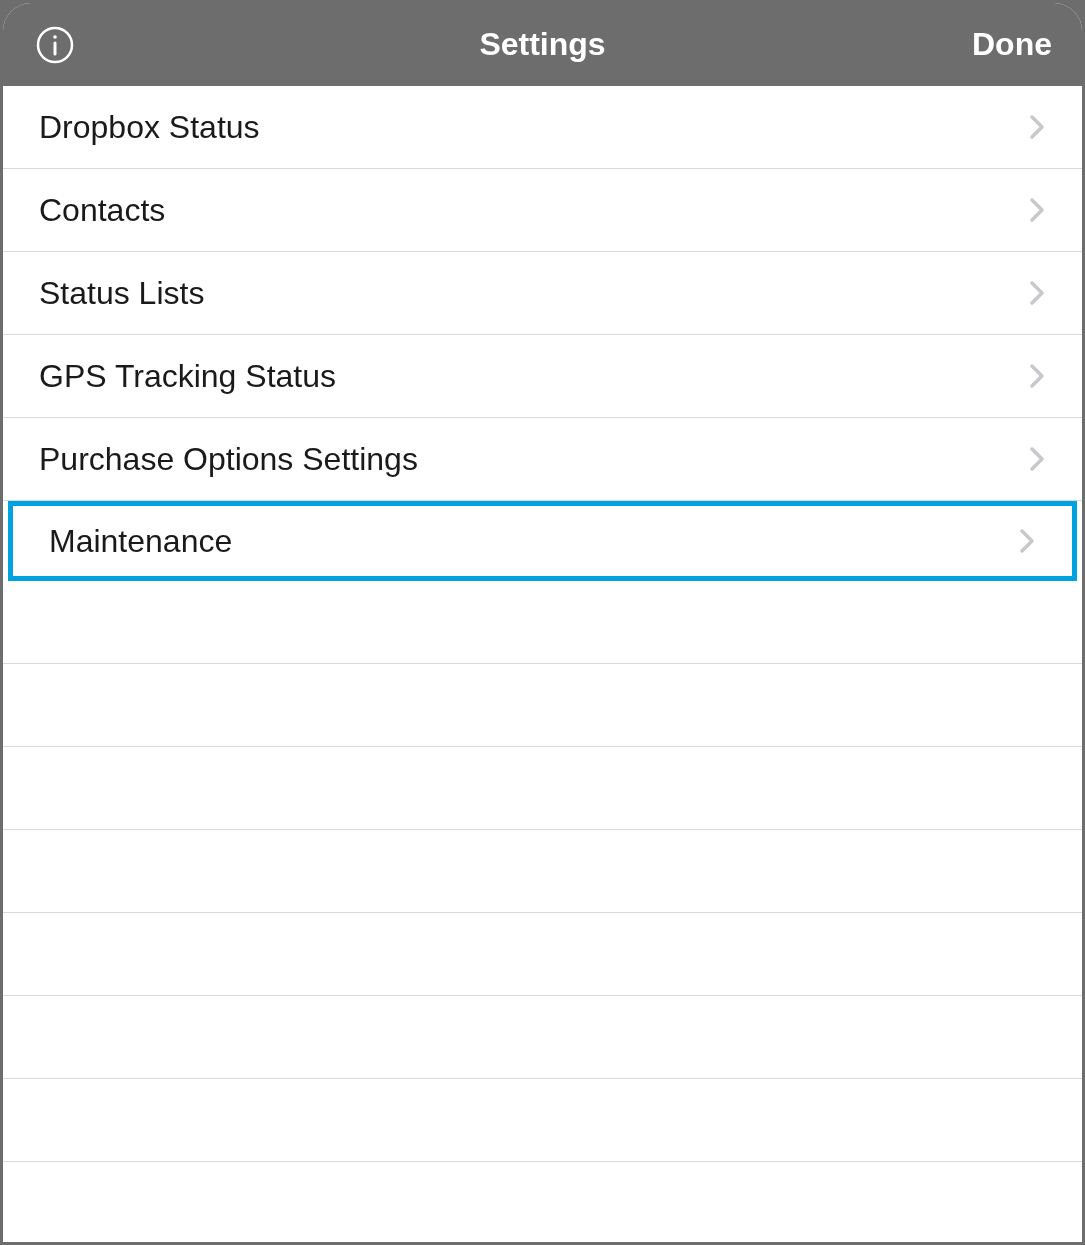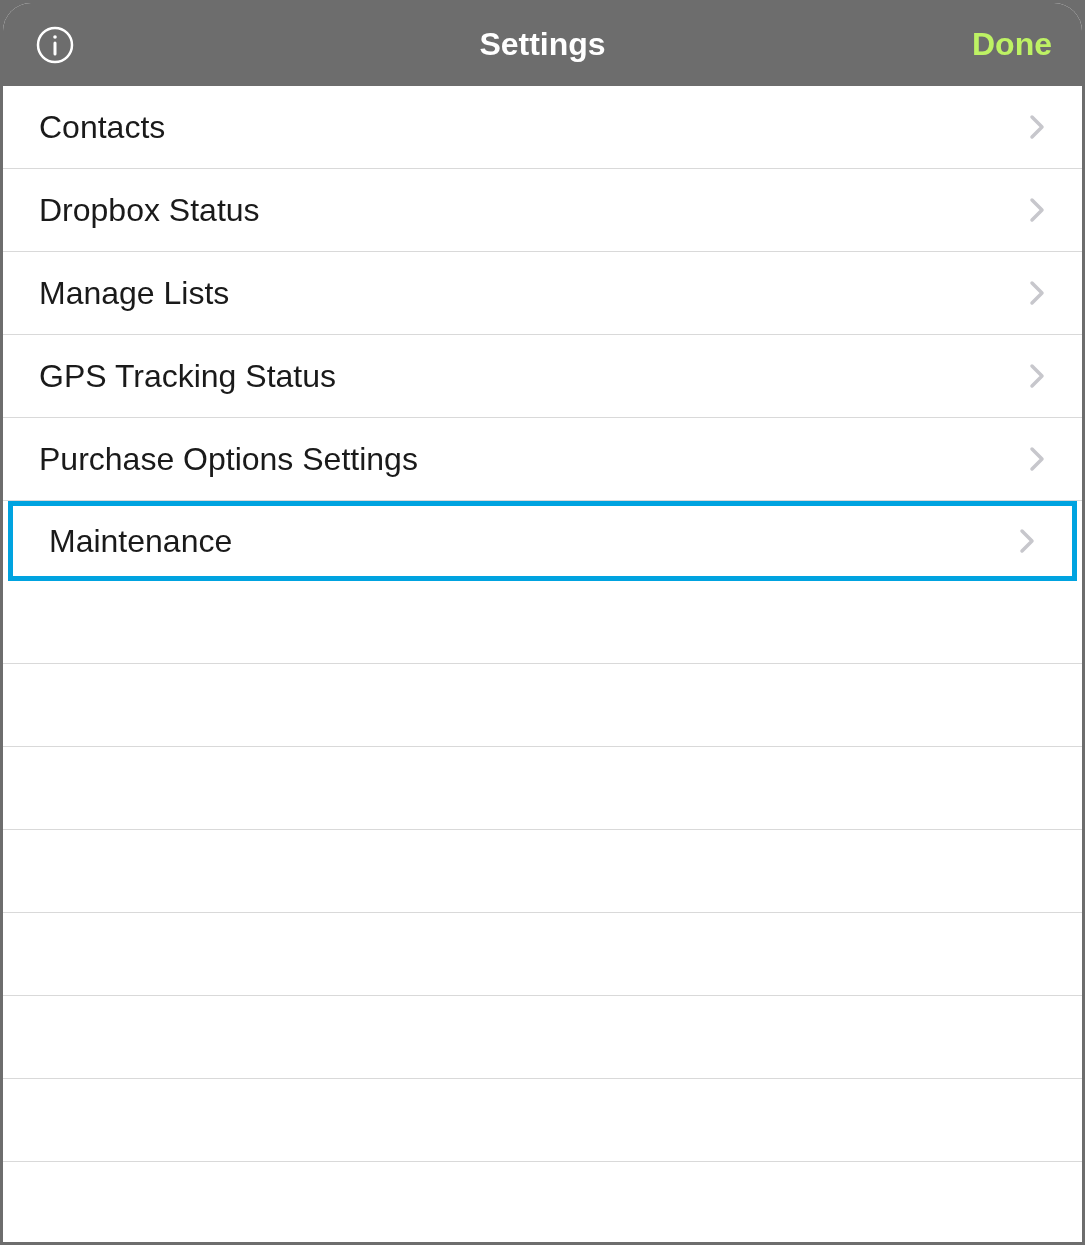--- a/index.html
+++ b/index.html
@@ -50,21 +50,21 @@
     }
     .header-title {
       position: absolute;
       left: 50%;
       transform: translateX(-50%);
       color: #ffffff;
       font-size: 32px;
       font-weight: 600;
     }
     .done-button {
-      color: #bef264;
+      color: #ffffff;
       font-size: 32px;
       font-weight: 700;
       cursor: pointer;
     }
     .list {
       flex: 1;
       background: #ffffff;
       overflow-y: auto;
     }
     .list-item {
@@ -116,39 +116,39 @@
         <circle cx="20" cy="12" r="1.8" fill="#ffffff" stroke="none"></circle>
         <line x1="20" y1="18" x2="20" y2="29" stroke-width="3" stroke-linecap="round"></line>
       </svg>
     </div>
     <div class="header-title">Settings</div>
     <div class="done-button">Done</div>
   </div>
 
   <div class="list">
     <div class="list-item">
+      <span class="list-item-label">Dropbox Status</span>
+      <span class="chevron">
+        <svg viewBox="0 0 18 28" fill="none" stroke="#c7c7cc" stroke-width="3.5" stroke-linecap="round" stroke-linejoin="round">
+            <polyline points="4,4 14,14 4,24"></polyline>
+          </svg>
+      </span>
+    </div>
+
+    <div class="list-item">
       <span class="list-item-label">Contacts</span>
       <span class="chevron">
         <svg viewBox="0 0 18 28" fill="none" stroke="#c7c7cc" stroke-width="3.5" stroke-linecap="round" stroke-linejoin="round">
             <polyline points="4,4 14,14 4,24"></polyline>
           </svg>
       </span>
     </div>
 
     <div class="list-item">
-      <span class="list-item-label">Dropbox Status</span>
-      <span class="chevron">
-        <svg viewBox="0 0 18 28" fill="none" stroke="#c7c7cc" stroke-width="3.5" stroke-linecap="round" stroke-linejoin="round">
-            <polyline points="4,4 14,14 4,24"></polyline>
-          </svg>
-      </span>
-    </div>
-
-    <div class="list-item">
-      <span class="list-item-label">Manage Lists</span>
+      <span class="list-item-label">Status Lists</span>
       <span class="chevron">
         <svg viewBox="0 0 18 28" fill="none" stroke="#c7c7cc" stroke-width="3.5" stroke-linecap="round" stroke-linejoin="round">
             <polyline points="4,4 14,14 4,24"></polyline>
           </svg>
       </span>
     </div>
 
     <div class="list-item">
       <span class="list-item-label">GPS Tracking Status</span>
       <span class="chevron">

